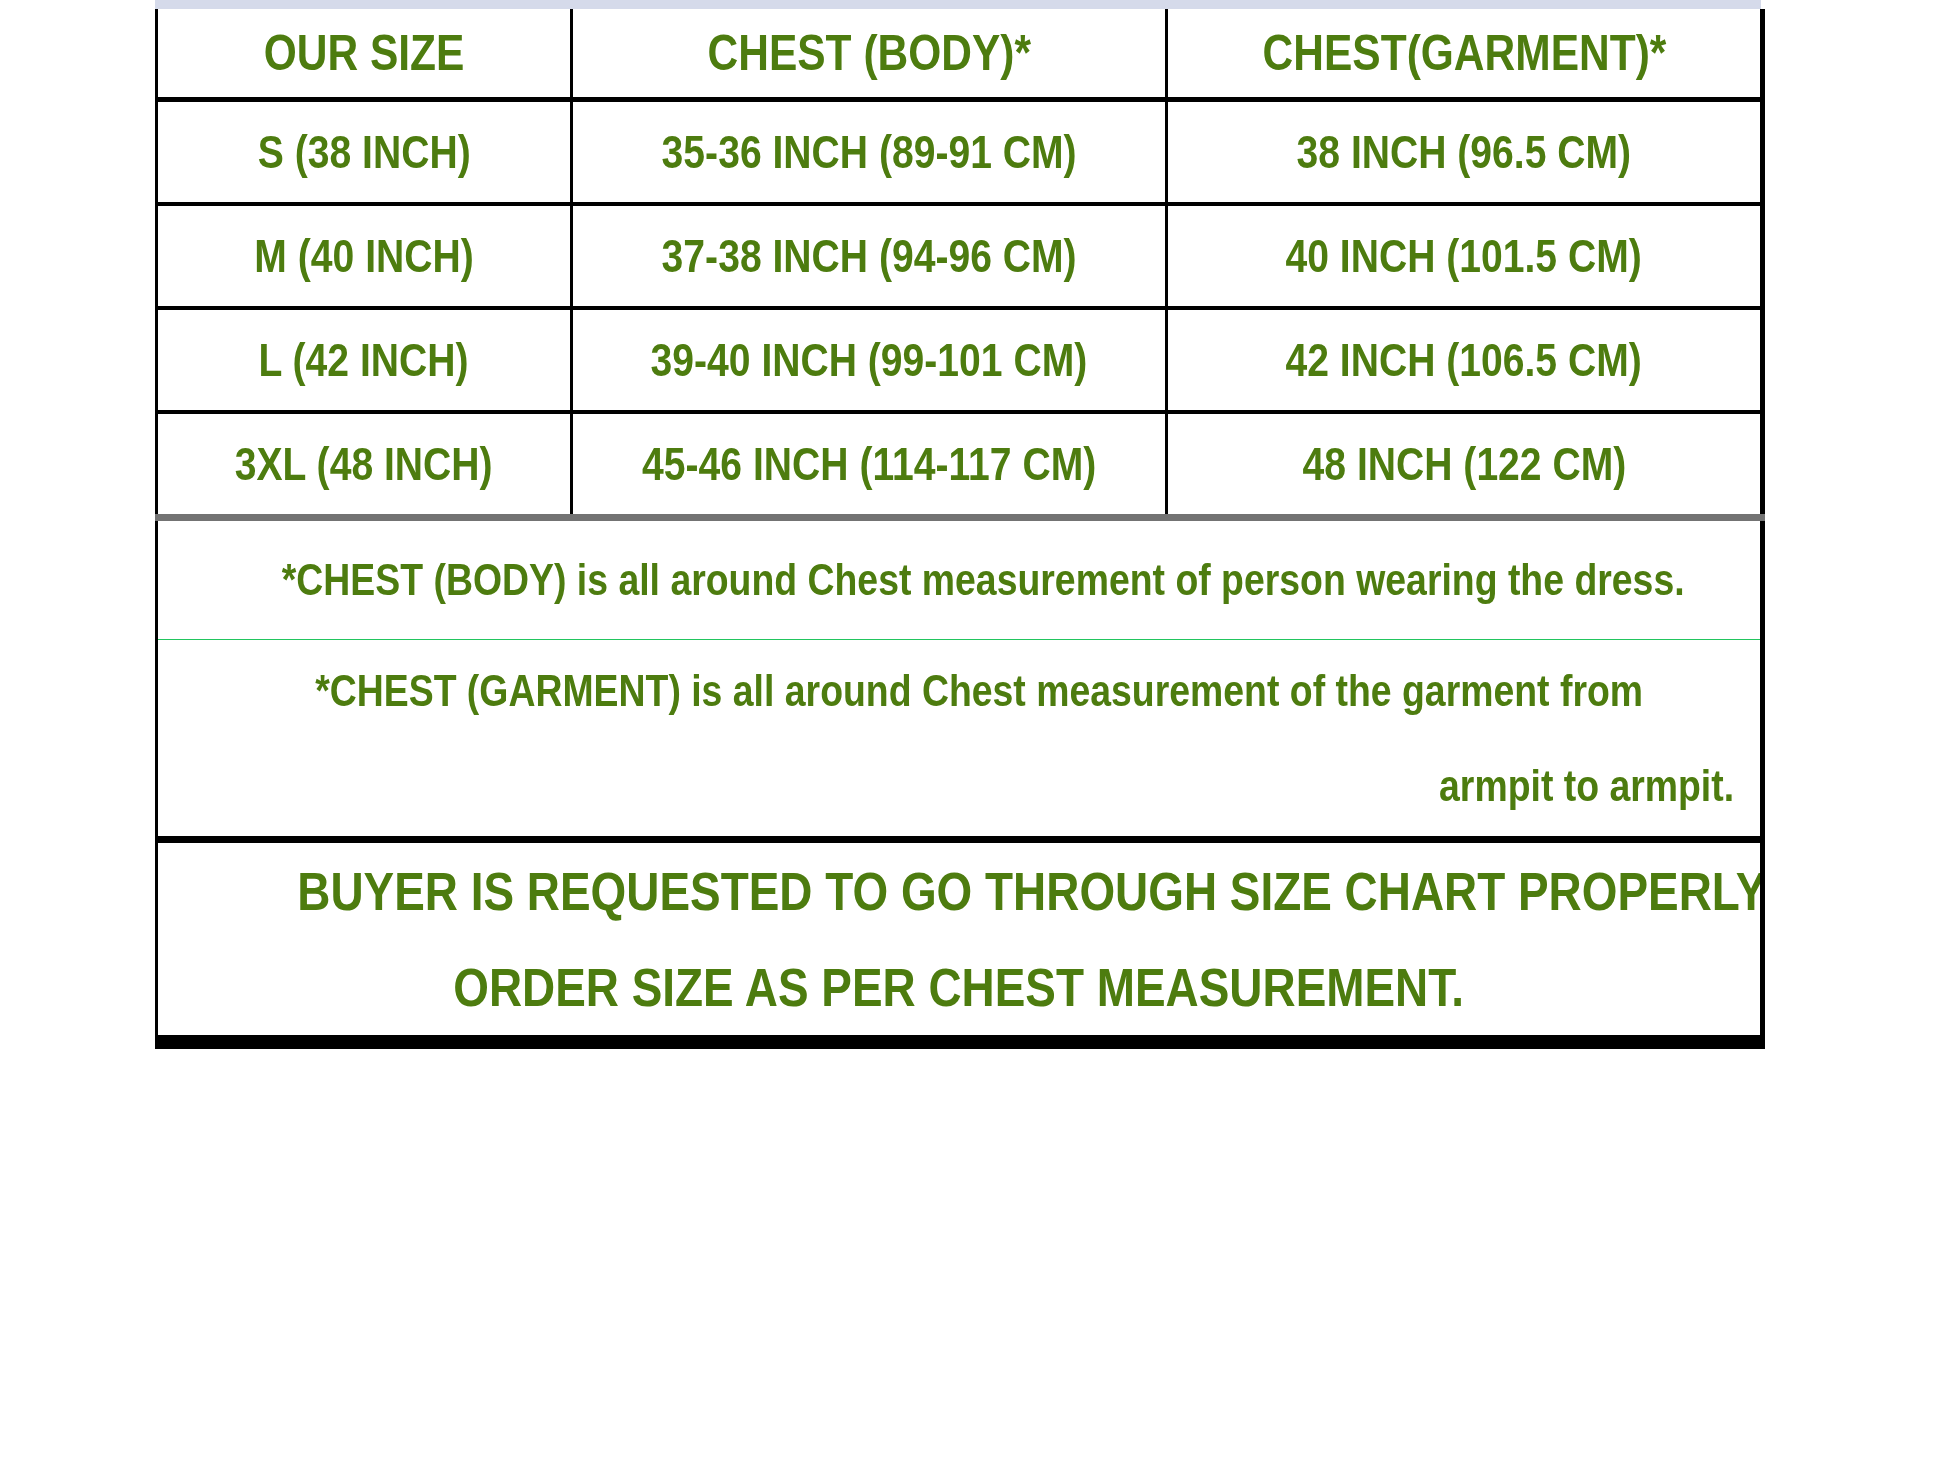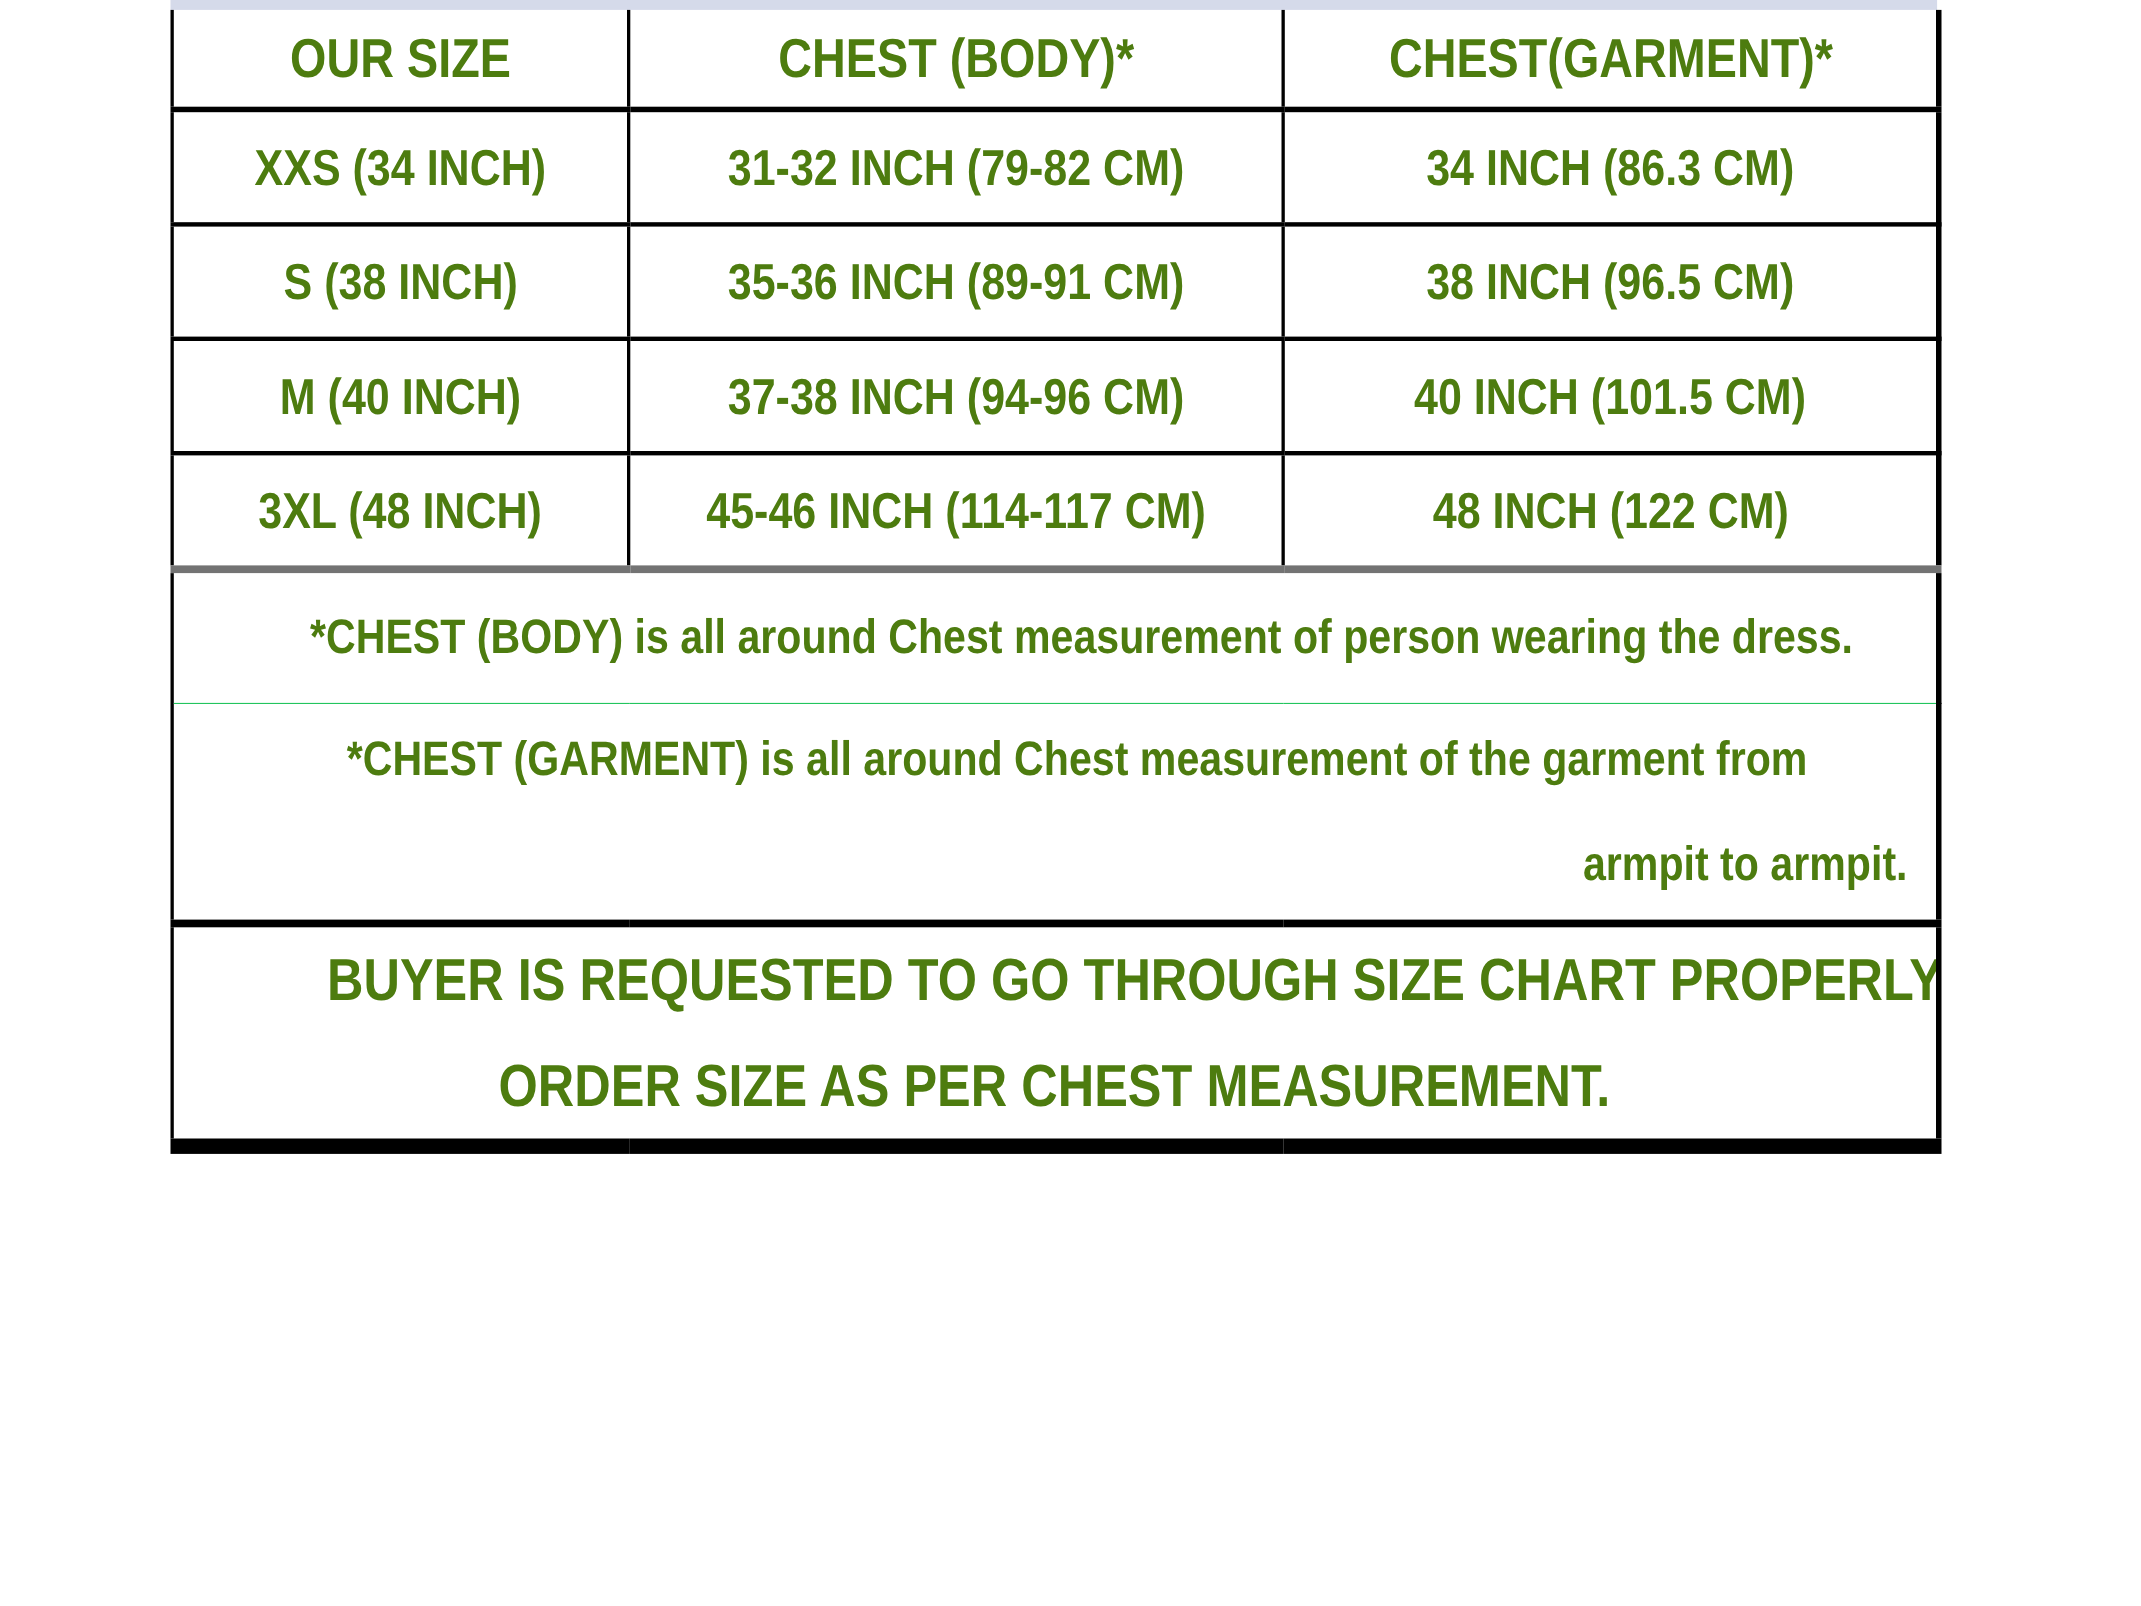--- a/index.html
+++ b/index.html
@@ -97,33 +97,33 @@
     </colgroup>
     <thead>
       <tr class="r-head">
         <th><span class="cond">OUR SIZE</span></th>
         <th><span class="cond">CHEST (BODY)*</span></th>
         <th><span class="cond">CHEST(GARMENT)*</span></th>
       </tr>
     </thead>
     <tbody>
       <tr class="r-data">
-        <td><span class="cond">XXS (34 INCH)</span></td>
-        <td><span class="cond">31-32 INCH (79-82 CM)</span></td>
-        <td><span class="cond">34 INCH (86.3 CM)</span></td>
-      </tr>
-      <tr class="r-data">
         <td><span class="cond">S (38 INCH)</span></td>
         <td><span class="cond">35-36 INCH (89-91 CM)</span></td>
         <td><span class="cond">38 INCH (96.5 CM)</span></td>
       </tr>
       <tr class="r-data">
         <td><span class="cond">M (40 INCH)</span></td>
         <td><span class="cond">37-38 INCH (94-96 CM)</span></td>
         <td><span class="cond">40 INCH (101.5 CM)</span></td>
+      </tr>
+      <tr class="r-data">
+        <td><span class="cond">L (42 INCH)</span></td>
+        <td><span class="cond">39-40 INCH (99-101 CM)</span></td>
+        <td><span class="cond">42 INCH (106.5 CM)</span></td>
       </tr>
       <tr class="r-data r-last">
         <td><span class="cond">3XL (48 INCH)</span></td>
         <td><span class="cond">45-46 INCH (114-117 CM)</span></td>
         <td><span class="cond">48 INCH (122 CM)</span></td>
       </tr>
       <tr class="r-fn1">
         <td colspan="3">
           <span class="cond">*CHEST (BODY) is all around Chest measurement of person wearing the dress.</span>
         </td>

